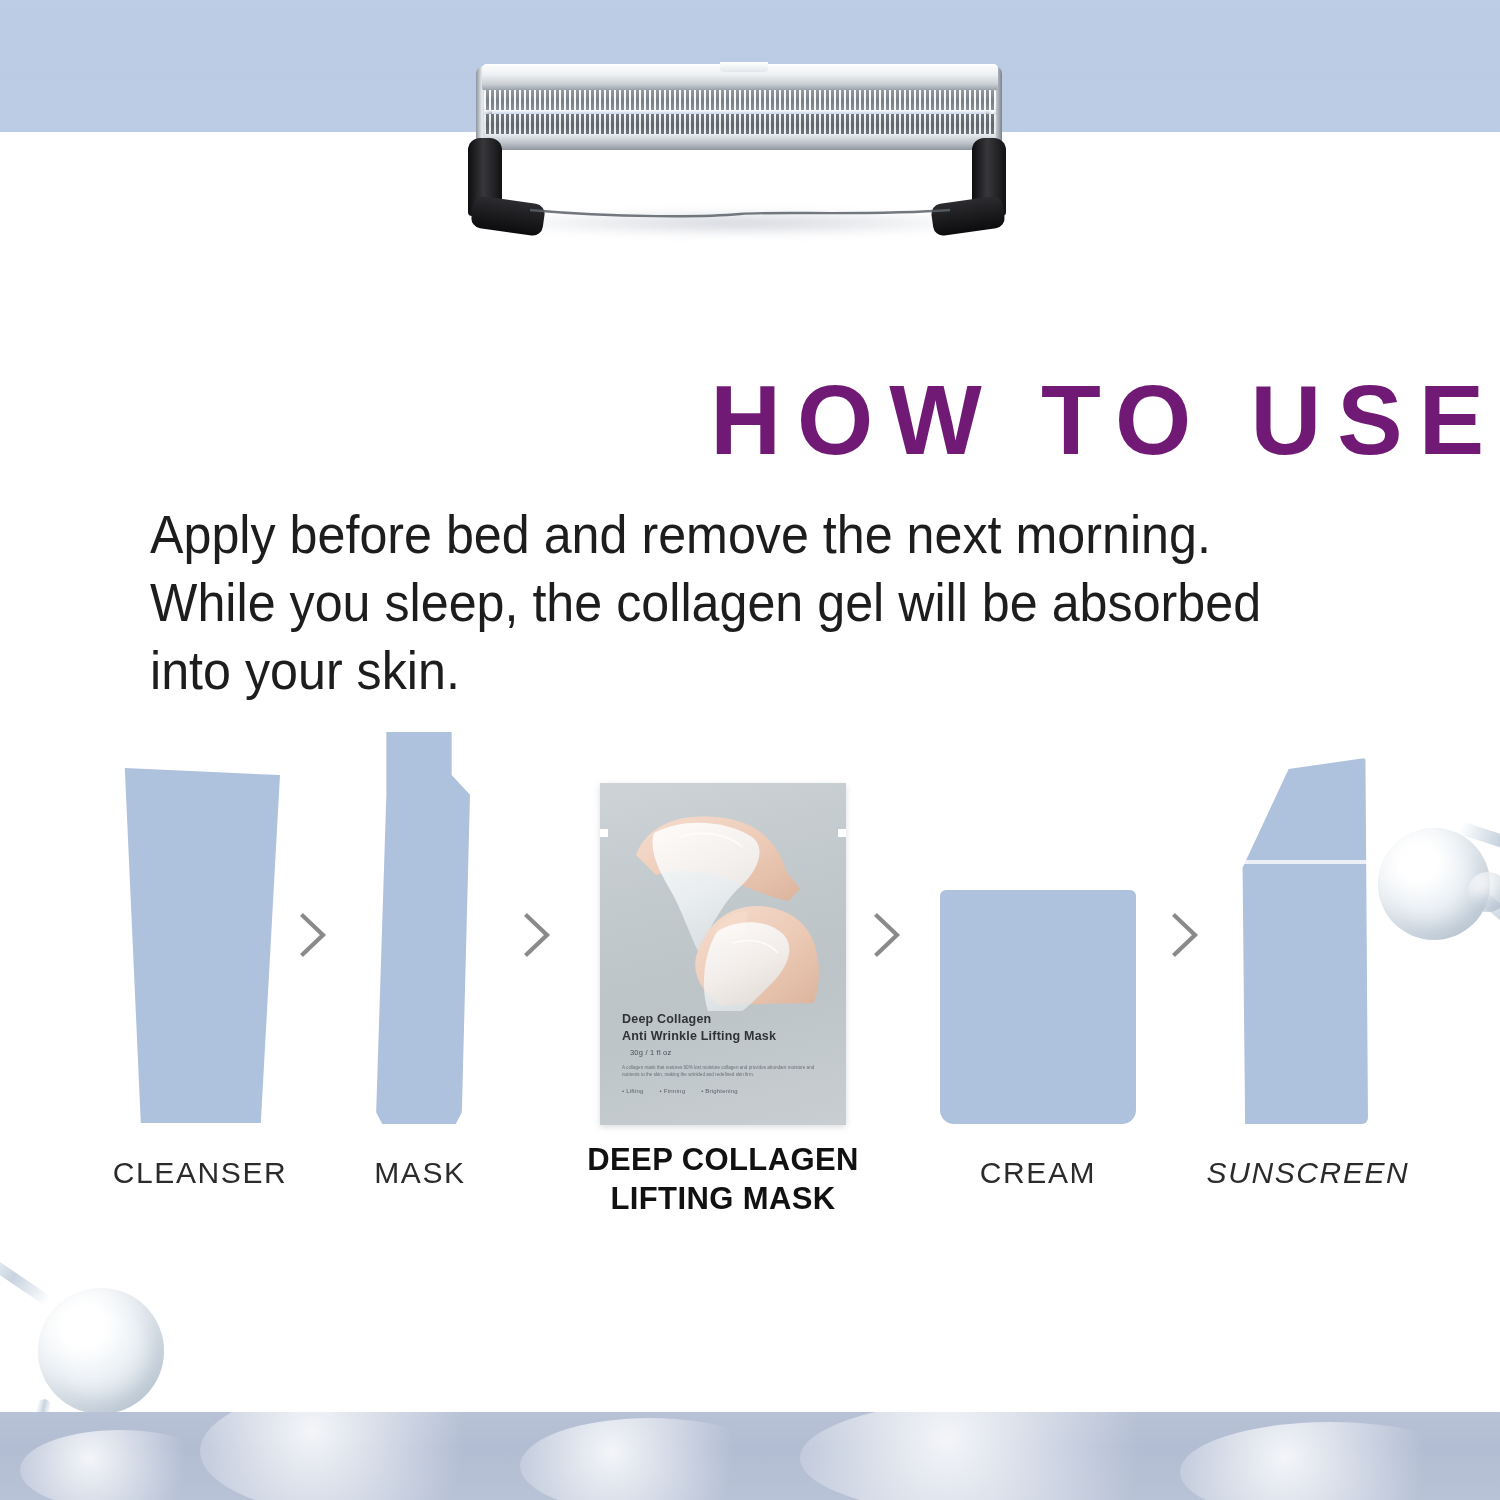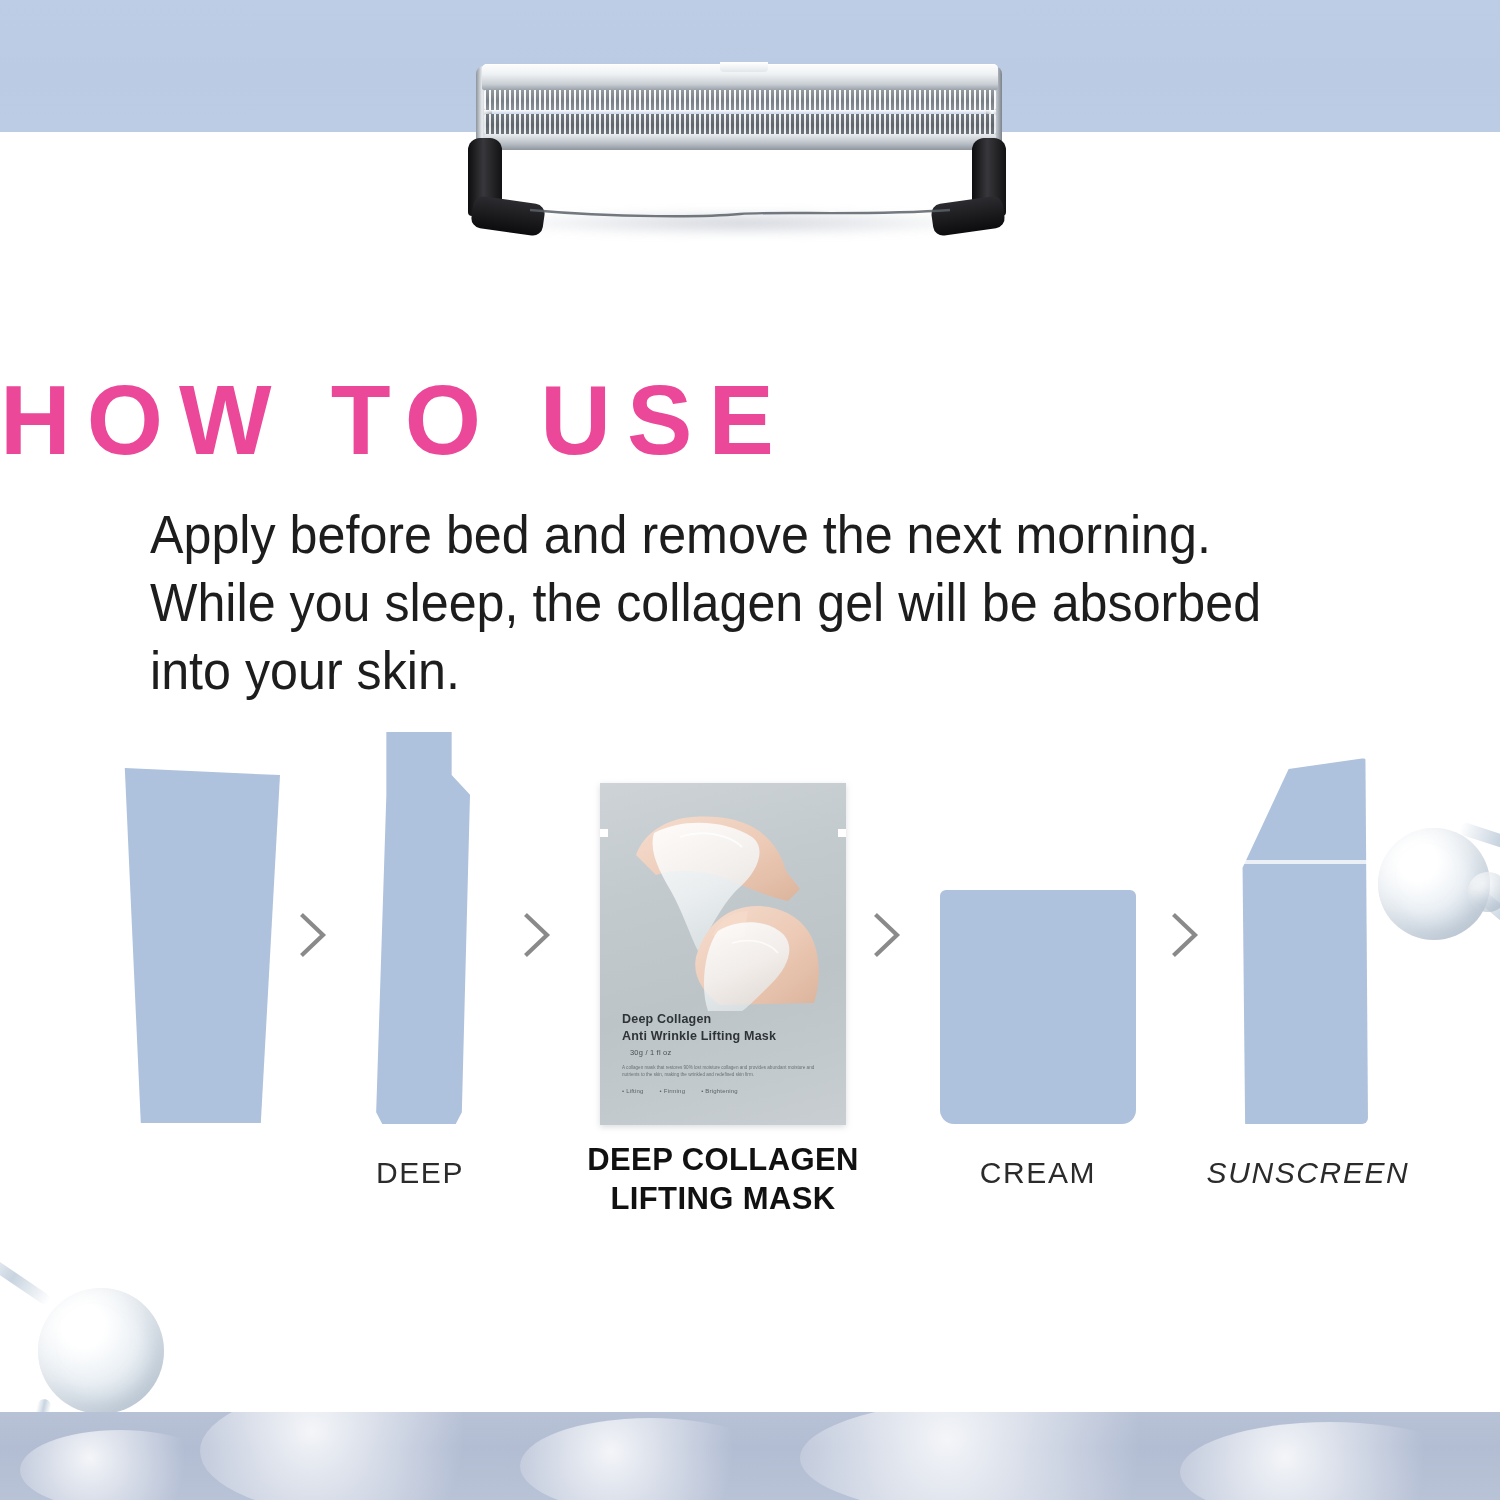--- a/index.html
+++ b/index.html
@@ -104,22 +104,22 @@
     border-radius:10px;
     transform:rotate(-8deg);
   }
   .roller .wire{
     position:absolute;left:66px;top:148px;width:424px;height:10px;
   }
 
   
   .title{
     position:absolute;left:0;top:368px;width:1500px;
-    text-align:left;
-    color:#ec4899;
+    text-align:right;
+    color:#701a75;
     font-family:"Liberation Sans", sans-serif;
     font-size:98px;
     font-weight:bold;
     letter-spacing:16px;
     line-height:104px;
     white-space:nowrap;
   }
 
   
   .desc{
@@ -360,22 +360,23 @@
       <svg width="30" height="46" viewBox="0 0 30 46">
         <polyline points="5,4 25,23 5,42" fill="none" stroke="#8a8a8a" stroke-width="4.2" stroke-linecap="square" stroke-linejoin="miter"></polyline>
       </svg>
     </div>
 
     <div class="silhouette s-sun"></div>
     <div class="s-sun-seam"></div>
 
   </div>
 
-
-  <div class="label" style="left:300px;top:1156px;width:240px;">DEEP</div>
+  <div class="label" style="left:60px;top:1156px;width:280px;">CLEANSER</div>
+
+  <div class="label" style="left:300px;top:1156px;width:240px;">MASK</div>
 
   <div class="label bold" style="left:540px;top:1140px;width:366px;">
     <div>DEEP COLLAGEN</div>
     <div>LIFTING MASK</div>
   </div>
 
   <div class="label" style="left:918px;top:1156px;width:240px;">CREAM</div>
 
   <div class="label" style="left:1158px;top:1156px;width:300px;font-style:italic;">SUNSCREEN</div>
 

